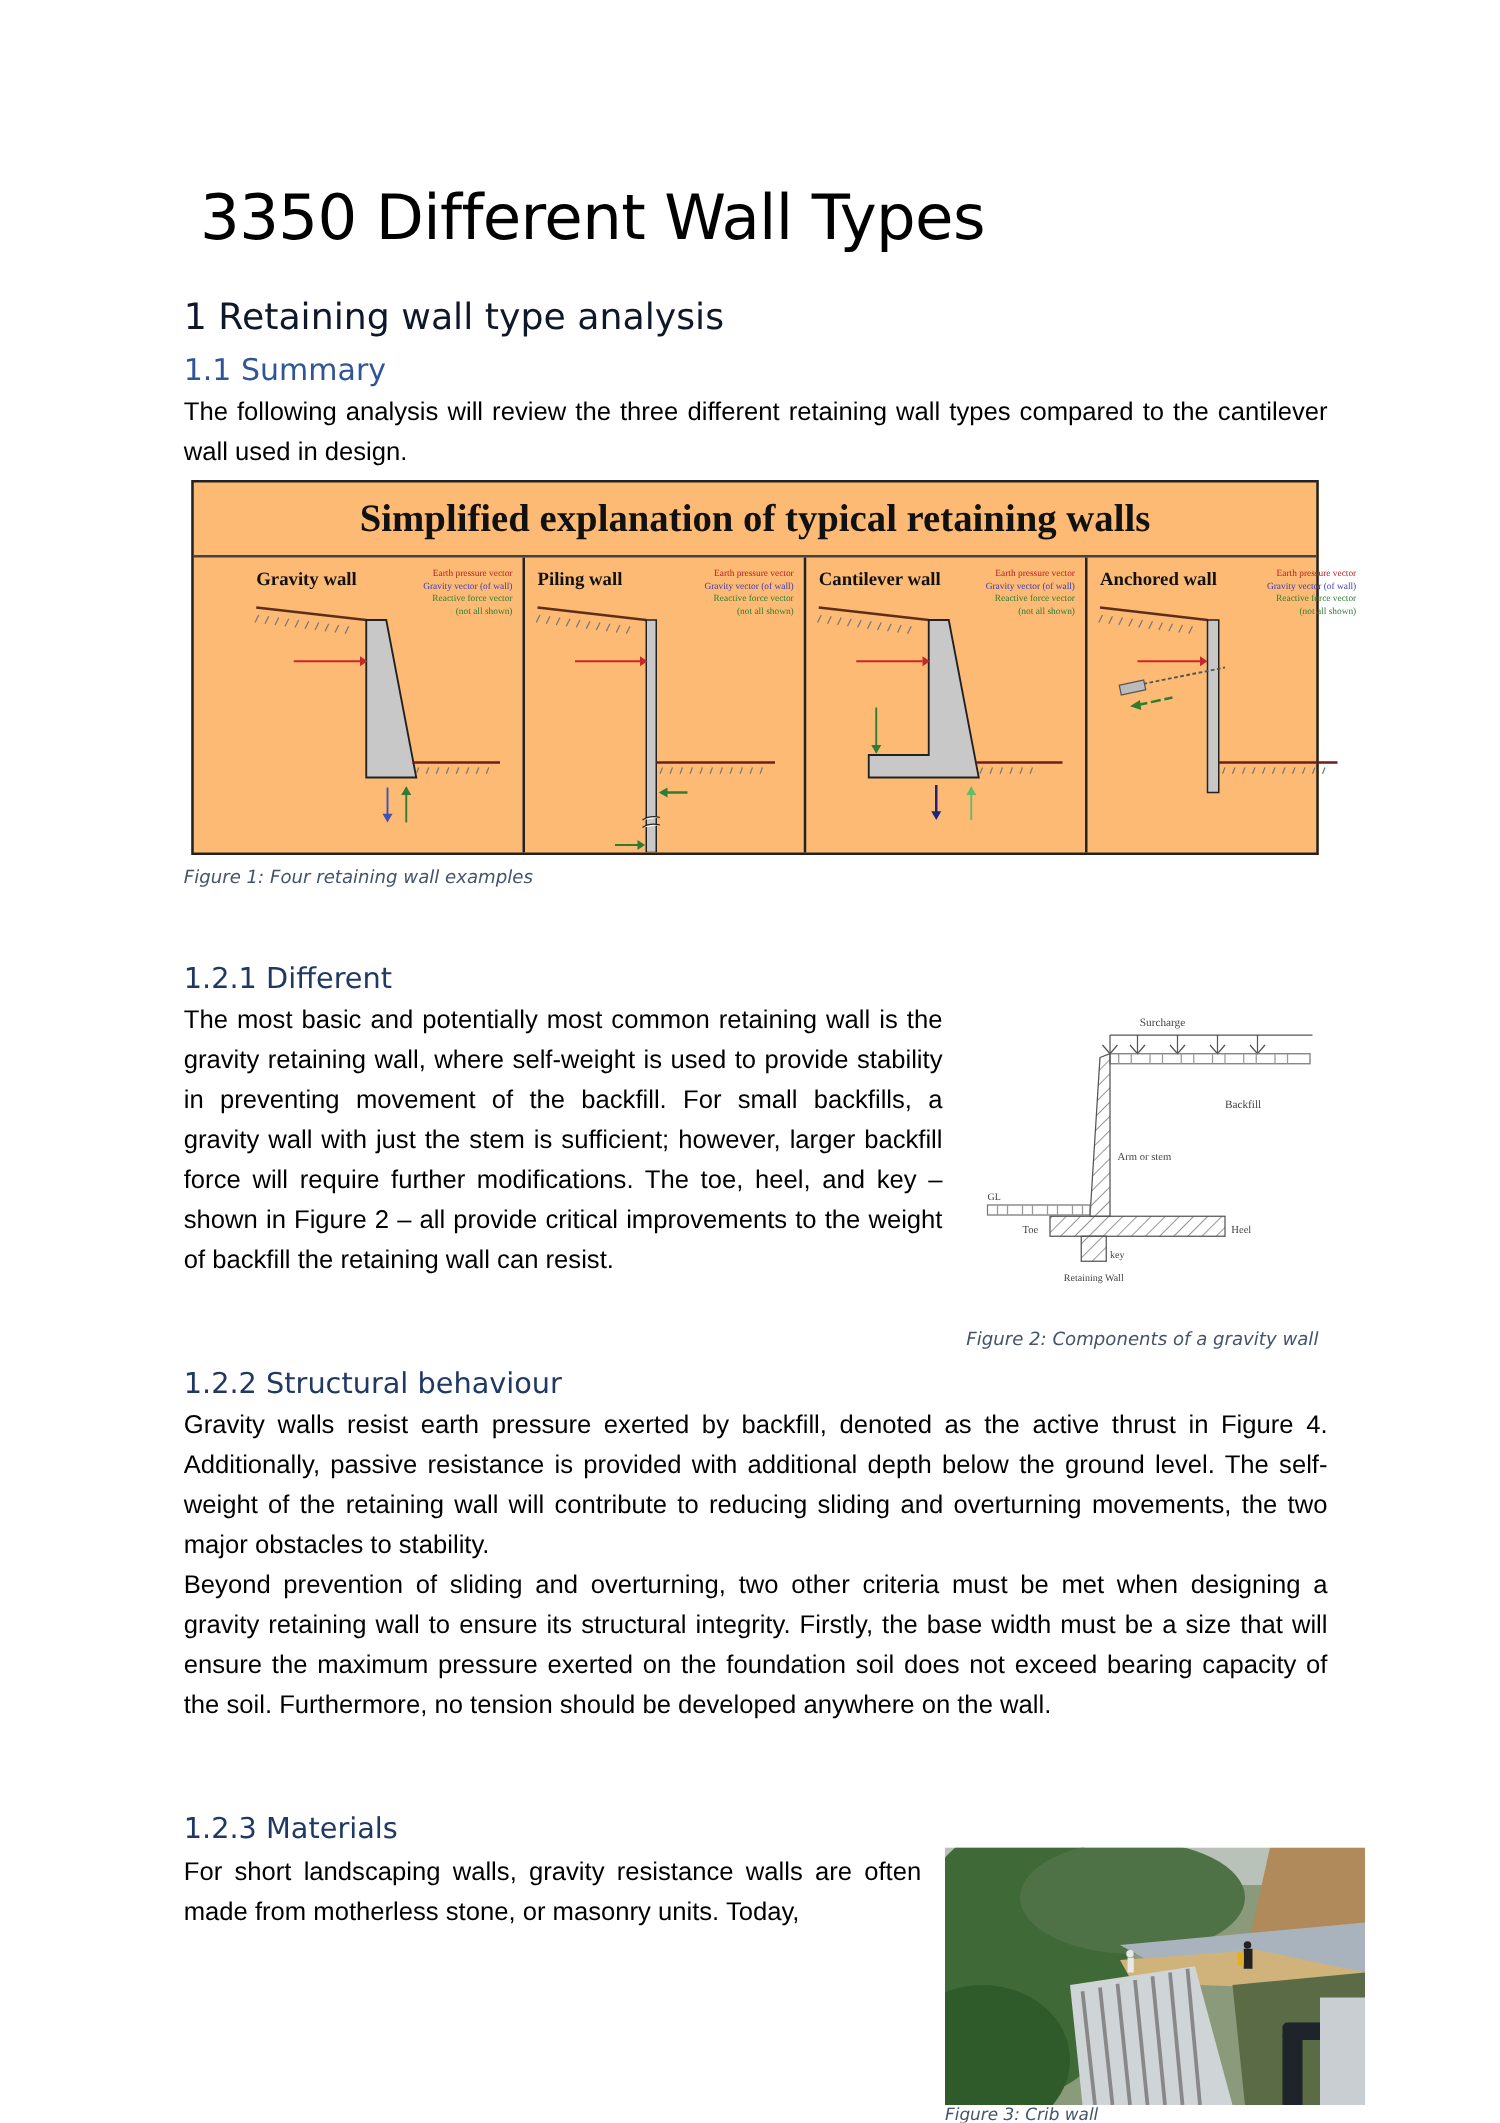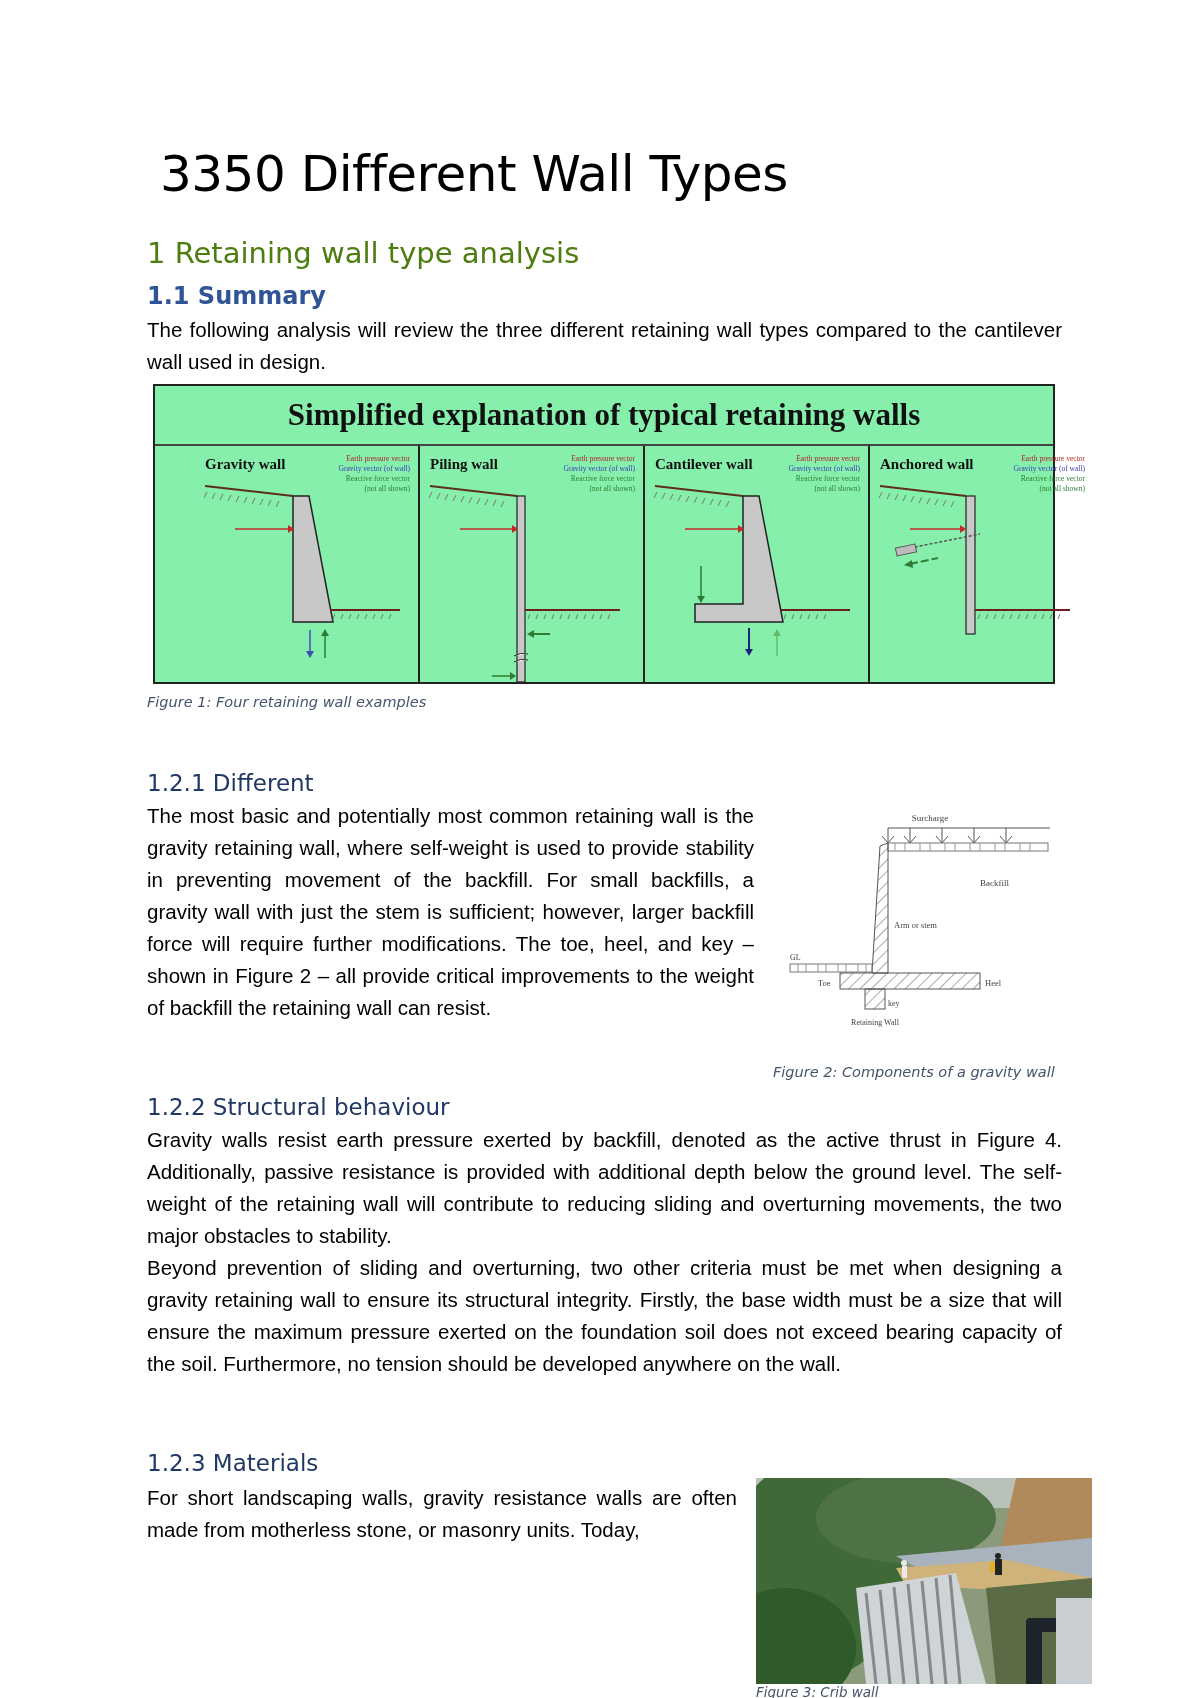--- a/index.html
+++ b/index.html
@@ -1,25 +1,25 @@
 <!DOCTYPE html>
 <html><head>
 <meta charset="utf-8">
 <style>
   html, body { margin:0; padding:0; background:#ffffff; }
   body { width:1200px; height:1698px; position:relative; overflow:hidden; font-family:"Liberation Sans", sans-serif; color:#000; }
   .page { position:absolute; left:0; top:0; width:1200px; height:1698px; background:#fff; }
   .abs { position:absolute; }
   .title { left:160px; top:145px; font-family:"DejaVu Sans", sans-serif; font-size:50px; font-weight:normal; color:#000; letter-spacing:-0.5px; white-space:nowrap; }
-  .h1 { left:147px; top:236px; font-family:"DejaVu Sans", sans-serif; font-size:29px; color:#4d7c0f; white-space:nowrap; }
-  .h2 { font-family:"DejaVu Sans", sans-serif; font-size:24px; color:#2f5597; white-space:nowrap;font-weight:bold; }
+  .h1 { left:147px; top:236px; font-family:"DejaVu Sans", sans-serif; font-size:29px; color:#0f172a; white-space:nowrap; }
+  .h2 { font-family:"DejaVu Sans", sans-serif; font-size:24px; color:#2f5597; white-space:nowrap; }
   .h3 { font-family:"DejaVu Sans", sans-serif; font-size:23px; color:#1f3864; white-space:nowrap; }
   .body-text { font-family:"Liberation Sans", sans-serif; font-size:20.5px; line-height:32px; color:#000; text-align:justify; }
   .caption { font-family:"DejaVu Sans", sans-serif; font-style:italic; font-size:14.5px; color:#44546a; white-space:nowrap; }
-  .fig1 { left:153px; top:384px; width:902px; height:300px; border:2px solid #222; box-sizing:border-box; background:#86efac; }
+  .fig1 { left:153px; top:384px; width:902px; height:300px; border:2px solid #222; box-sizing:border-box; background:#fdba74; }
   .fig1-title { position:absolute; left:0; top:0; width:100%; height:60px; border-bottom:2px solid #444; box-sizing:border-box; font-family:"Liberation Serif", serif; font-weight:bold; font-size:31px; text-align:center; line-height:58px; color:#111; }
   .panels { position:absolute; left:0; top:60px; width:100%; height:236px; display:flex;padding-left:40px; }
   .panel { position:relative; flex:1; border-right:2px solid #222; box-sizing:border-box; overflow:hidden; }
   .panel:last-child { border-right:none; }
   .panel-name { position:absolute; left:10px; top:10px; font-family:"Liberation Serif", serif; font-weight:bold; font-size:15px; color:#111; white-space:nowrap; }
   .legend { position:absolute; right:8px; top:8px; text-align:right; font-family:"Liberation Serif", serif; font-size:7.5px; line-height:10px; }
   .legend .l1 { color:#b22222; }
   .legend .l2 { color:#3b3bb3; }
   .legend .l3 { color:#2e7d32; }
   .legend .l4 { color:#2e7d32; }

